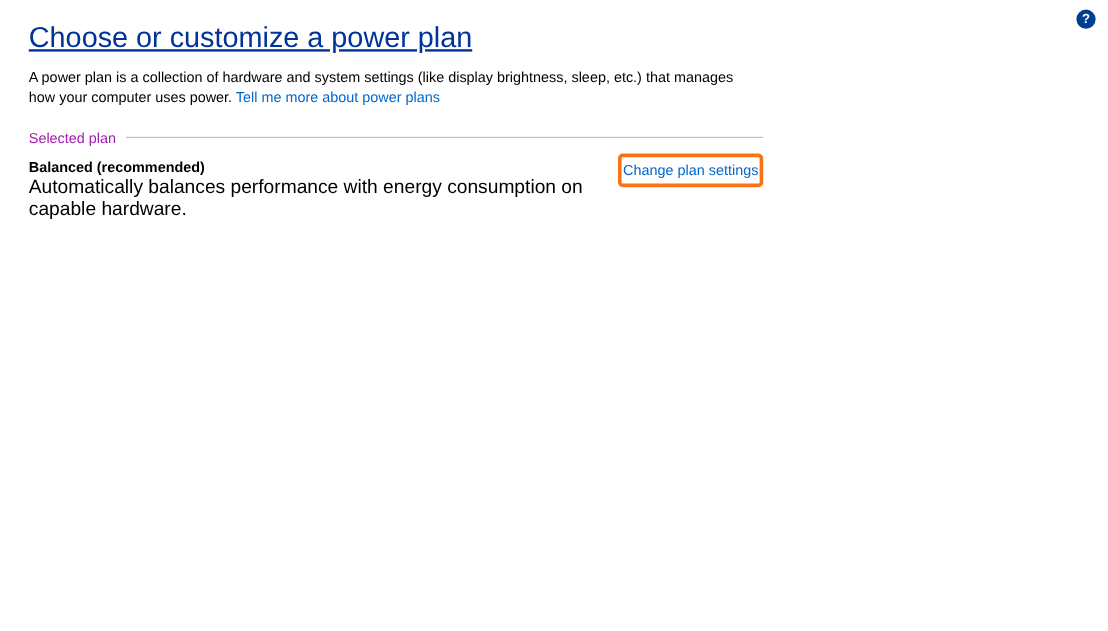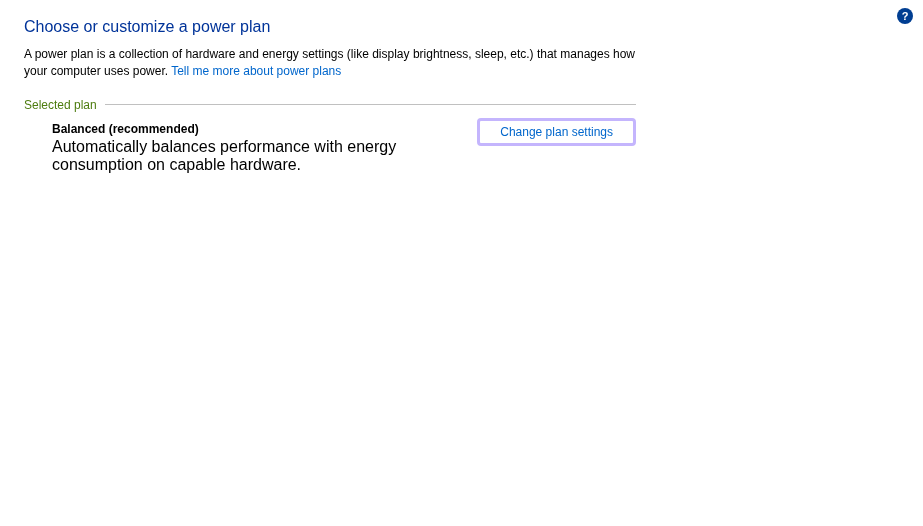--- a/index.html
+++ b/index.html
@@ -15,74 +15,74 @@
       width: 923px;
       height: 526px;
       position: relative;
     }
     .container {
       padding: 18px 24px;
       max-width: 660px;
     }
     .page-title {
       color: #003399;
-      font-size: 16px;
+      font-size: 24px;
       font-weight: 400;
       margin-bottom: 10px;
+      text-decoration: underline;
     }
     .description {
       color: #000;
       font-size: 12px;
       line-height: 1.4;
       margin-bottom: 18px;
     }
     .link {
       color: #0066cc;
       cursor: pointer;
     }
     .section-header-row {
       display: flex;
       align-items: center;
       margin-bottom: 10px;
     }
     .section-label {
-      color: #4d7c0f;
+      color: #a21caf;
       font-size: 12px;
       padding-right: 8px;
       white-space: nowrap;
     }
     .section-divider {
       flex: 1;
       height: 1px;
       background: #c0c0c0;
     }
     .plan-row {
       display: flex;
       justify-content: space-between;
       align-items: flex-start;
       margin-top: 4px;
     }
     .plan-left {
       flex: 1;
-      margin-left: 28px;
     }
     .plan-name {
       font-weight: 700;
       font-size: 12px;
       color: #000;
       margin-bottom: 2px;
     }
     .plan-desc {
       font-size: 16px;
       color: #000;
     }
     .change-link-wrap {
-      border: 3px solid #c4b5fd;
+      border: 3px solid #f97316;
       border-radius: 4px;
-      padding: 4px 20px;
+      padding: 4px 1px;
       margin-left: 8px;
       margin-top: -4px;
     }
     .change-link {
       color: #0066cc;
       font-size: 12px;
       cursor: pointer;
     }
     .help-icon {
       position: absolute;
@@ -106,21 +106,21 @@
 
 <div class="help-icon">
   <span>?</span>
 </div>
 
 <div class="container">
 
   <h1 class="page-title">Choose or customize a power plan</h1>
 
   <p class="description">
-    <span>A power plan is a collection of hardware and energy settings (like display brightness, sleep, etc.) that manages how your computer uses power. </span><a class="link">Tell me more about power plans</a>
+    <span>A power plan is a collection of hardware and system settings (like display brightness, sleep, etc.) that manages how your computer uses power. </span><a class="link">Tell me more about power plans</a>
   </p>
 
   <div class="section-header-row">
     <span class="section-label">Selected plan</span>
     <div class="section-divider"></div>
   </div>
 
   <div class="plan-row">
     <div class="plan-left">
       <div class="plan-name">Balanced (recommended)</div>

